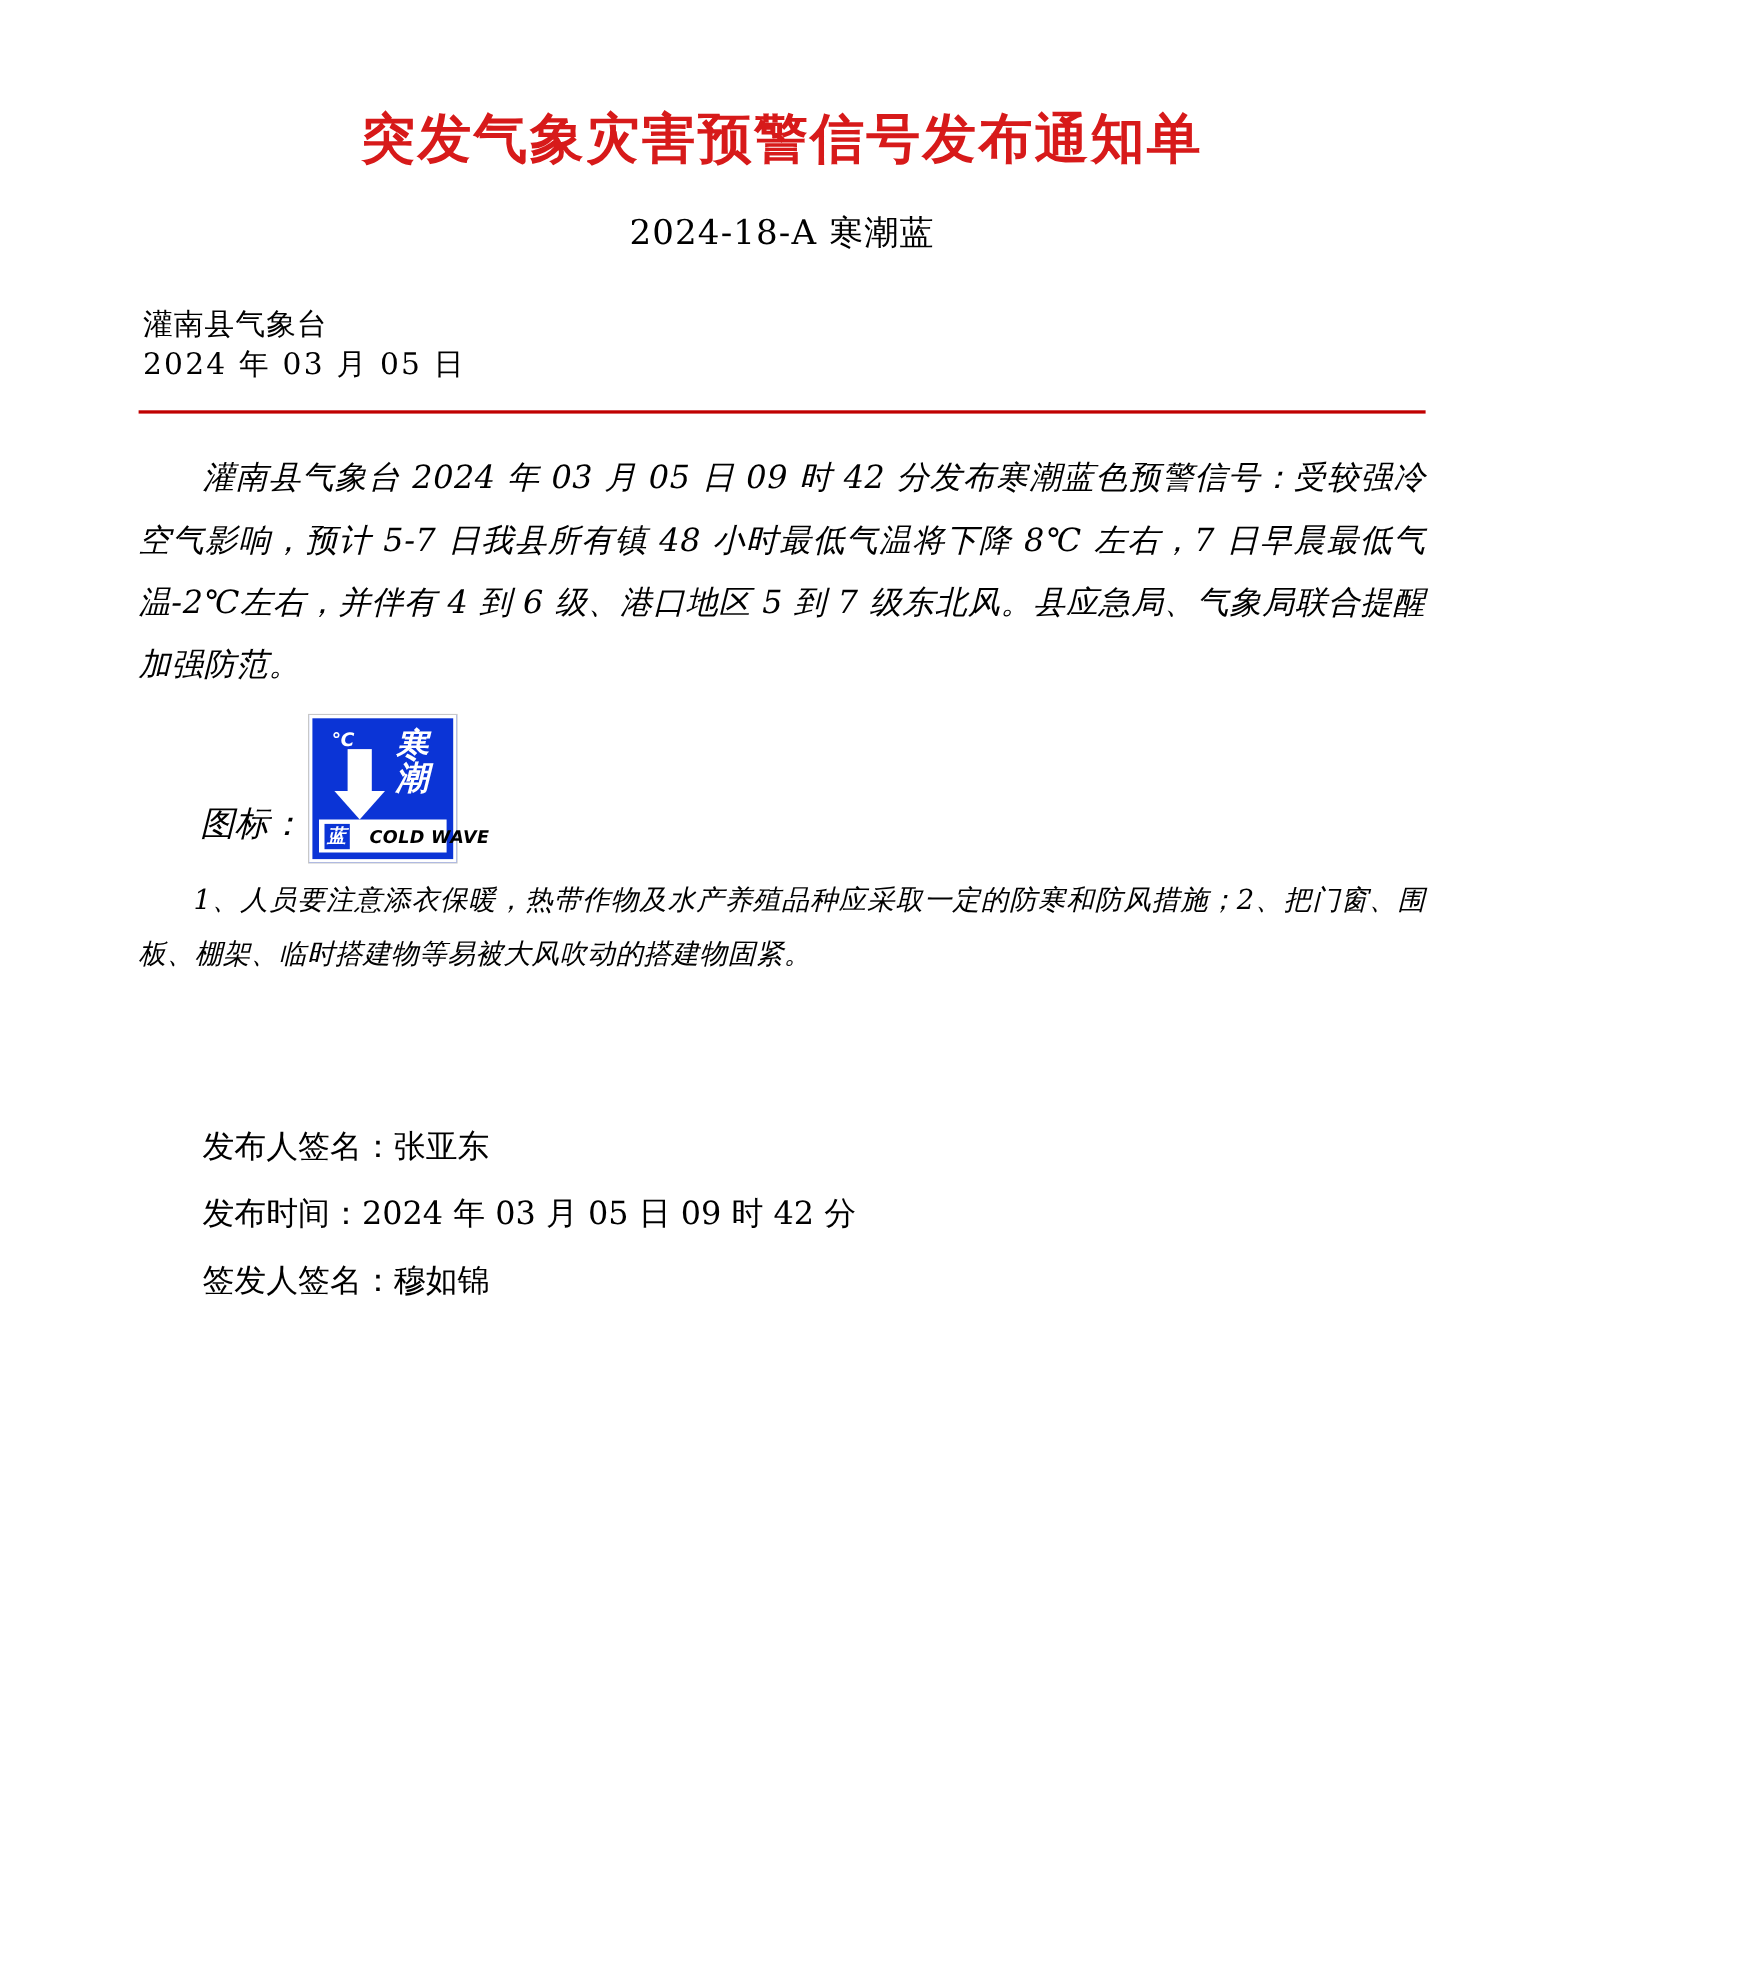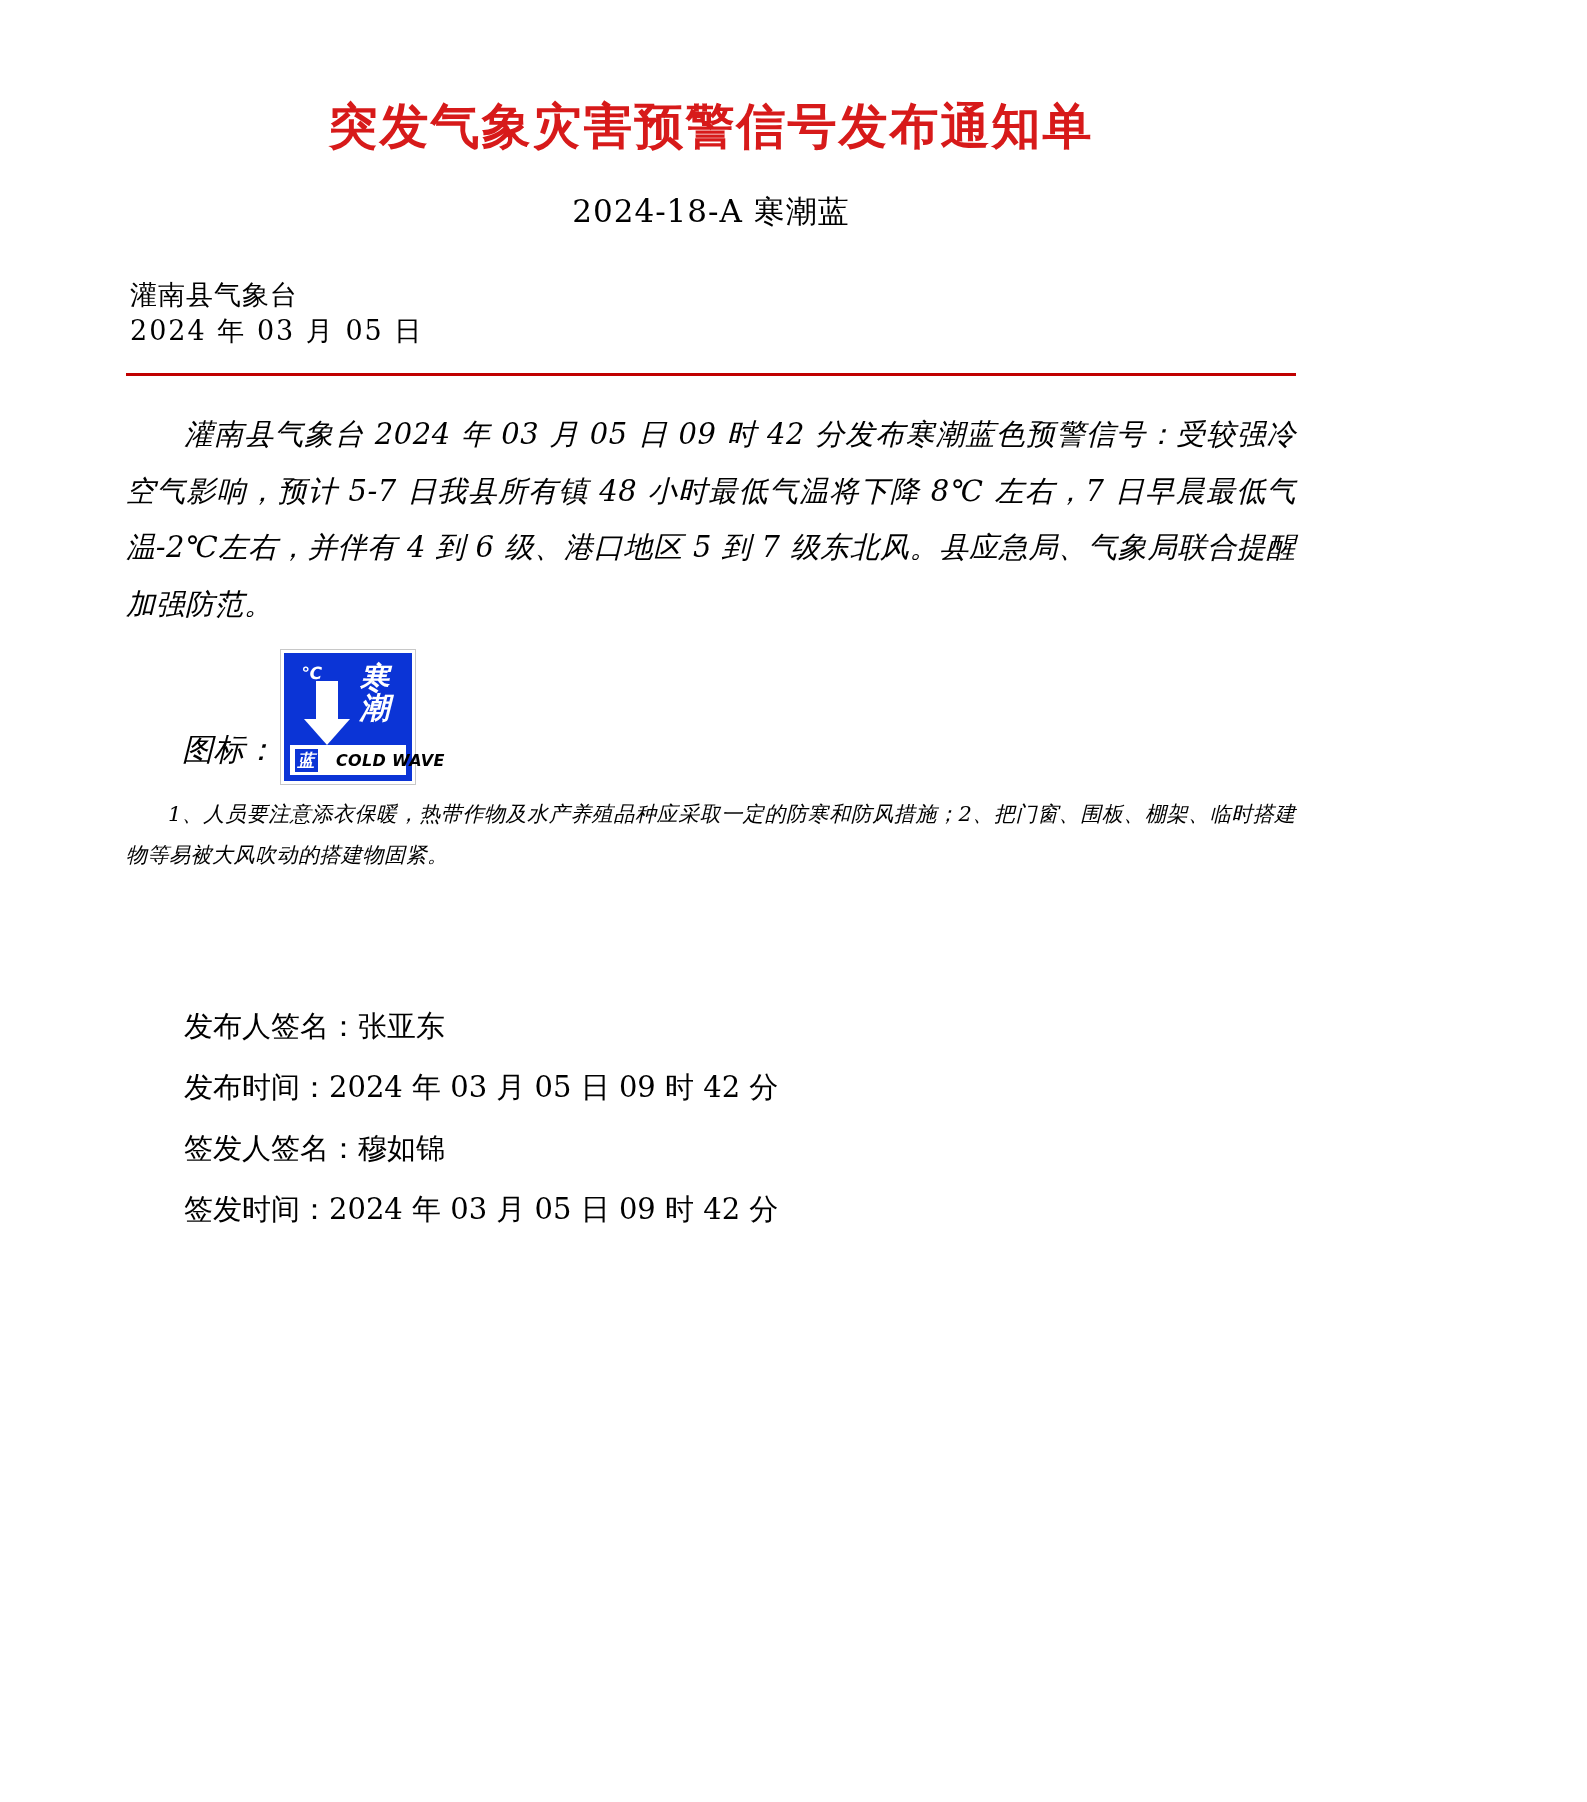--- a/index.html
+++ b/index.html
@@ -185,21 +185,21 @@
     white-space: nowrap;
   }
 
   .guide-head {
     font-size: 29px;
     line-height: 1.95;
     margin: 16px 0 0 0;
     text-indent: 2em;
   }
   .guide-body {
-    font-size: 21px;
+    font-size: 25px;
     line-height: 1.95;
     text-align: justify;
     text-justify: inter-ideograph;
     text-indent: 2em;
     margin: 0;
   }
 
   
   .signatures {
     margin-top: 120px;
@@ -254,17 +254,16 @@
       </div>
 
 
       <p class="guide-body">1、人员要注意添衣保暖，热带作物及水产养殖品种应采取一定的防寒和防风措施；2、把门窗、围板、棚架、临时搭建物等易被大风吹动的搭建物固紧。</p>
     </div>
 
     <div class="signatures">
       <div class="sig-line">发布人签名：张亚东</div>
       <div class="sig-line">发布时间：2024 年 03 月 05 日 09 时 42 分</div>
       <div class="sig-line">签发人签名：穆如锦</div>
-      <div class="sig-line">签发时间：2024 年 03 月 05 日 09 时 42 分</div>
     </div>
 
   </div>
 </div>
 
 </body></html>

